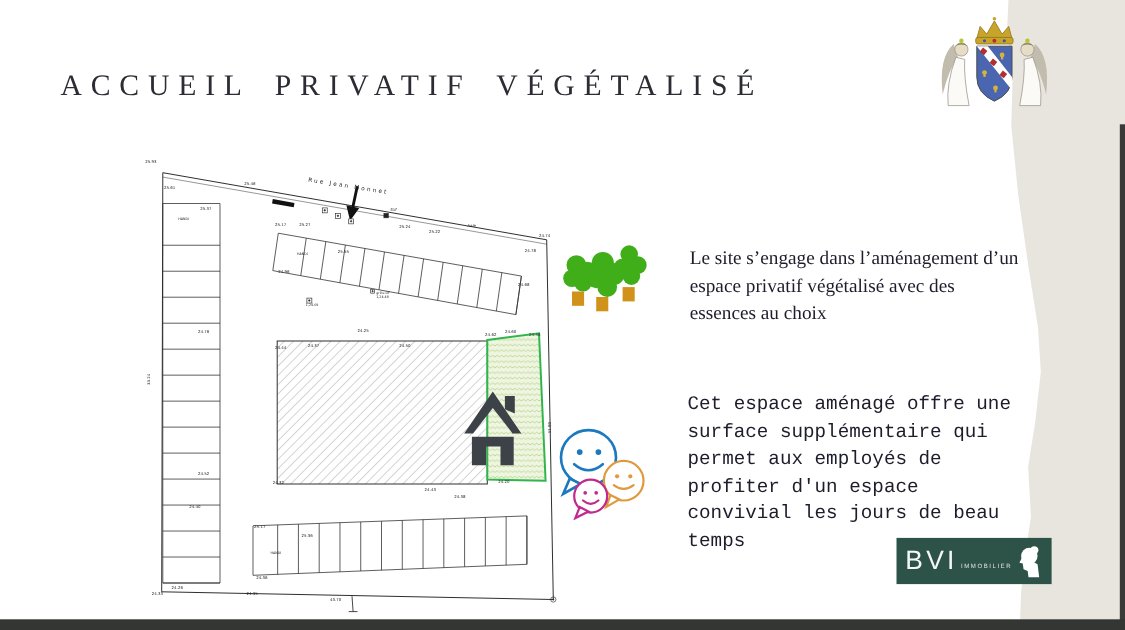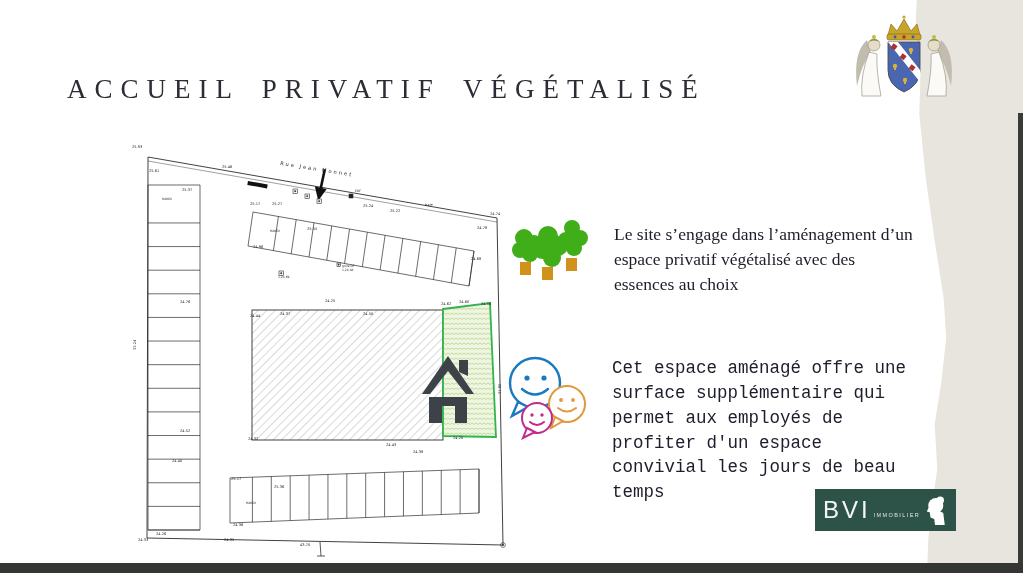--- a/index.html
+++ b/index.html
@@ -8,28 +8,28 @@
   .slide{position:relative;width:1023px;height:573px;background:#ffffff;}
 
   
   .torn-paper{position:absolute;top:0;right:0;width:128px;height:573px;
     background:#e8e5df;
     clip-path:polygon(17% 0%,16% 5%,20% 12%,19% 20%,24% 31%,31% 42%,38% 52%,
       40% 59%,36% 67%,31% 74%,33% 82%,29% 88%,26% 94%,25% 100%,100% 100%,100% 0%);}
   .edge-sliver{position:absolute;top:113px;right:0;width:5px;height:460px;background:#3a3a38;}
   .bottom-bar{position:absolute;left:0;bottom:0;width:1023px;height:10px;background:#343633;}
 
-  .title{position:absolute;left:55px;top:62px;margin:12px;font-weight:400;
+  .title{position:absolute;left:55px;top:62px;margin:0;font-weight:400;
     font-size:27px;letter-spacing:8px;word-spacing:8px;color:#2c2c35;}
 
   .plan{position:absolute;left:122px;top:132px;width:395px;height:428px;}
   .plan line,.plan path,.plan polygon,.plan polyline,.plan rect,.plan circle{vector-effect:none;}
   .plan text{font-family:"DejaVu Sans",sans-serif;fill:#26262a;}
 
-  .benefit{position:absolute;display:flex;align-items:flex-start;}
+  .benefit{position:absolute;display:flex;align-items:center;gap:13px;}
   .benefit-1{left:508px;top:214px;}
   .benefit-2{left:502px;top:352px;font-family:Liberation Mono, monospace;}
   .benefit .icon-box{flex:0 0 auto;}
   .benefit p{margin:0;width:300px;font-size:17.5px;line-height:1.42;color:#1d1d2b;}
   .benefit-1 p{margin-left:26px;margin-top:8px;}
   .benefit-2 p{margin-left:22px;margin-top:4px;width:310px;}
 
   .coa{position:absolute;left:845px;top:8px;width:118px;height:100px;}
 
   .logo{position:absolute;left:815px;top:489px;width:141px;height:42px;

